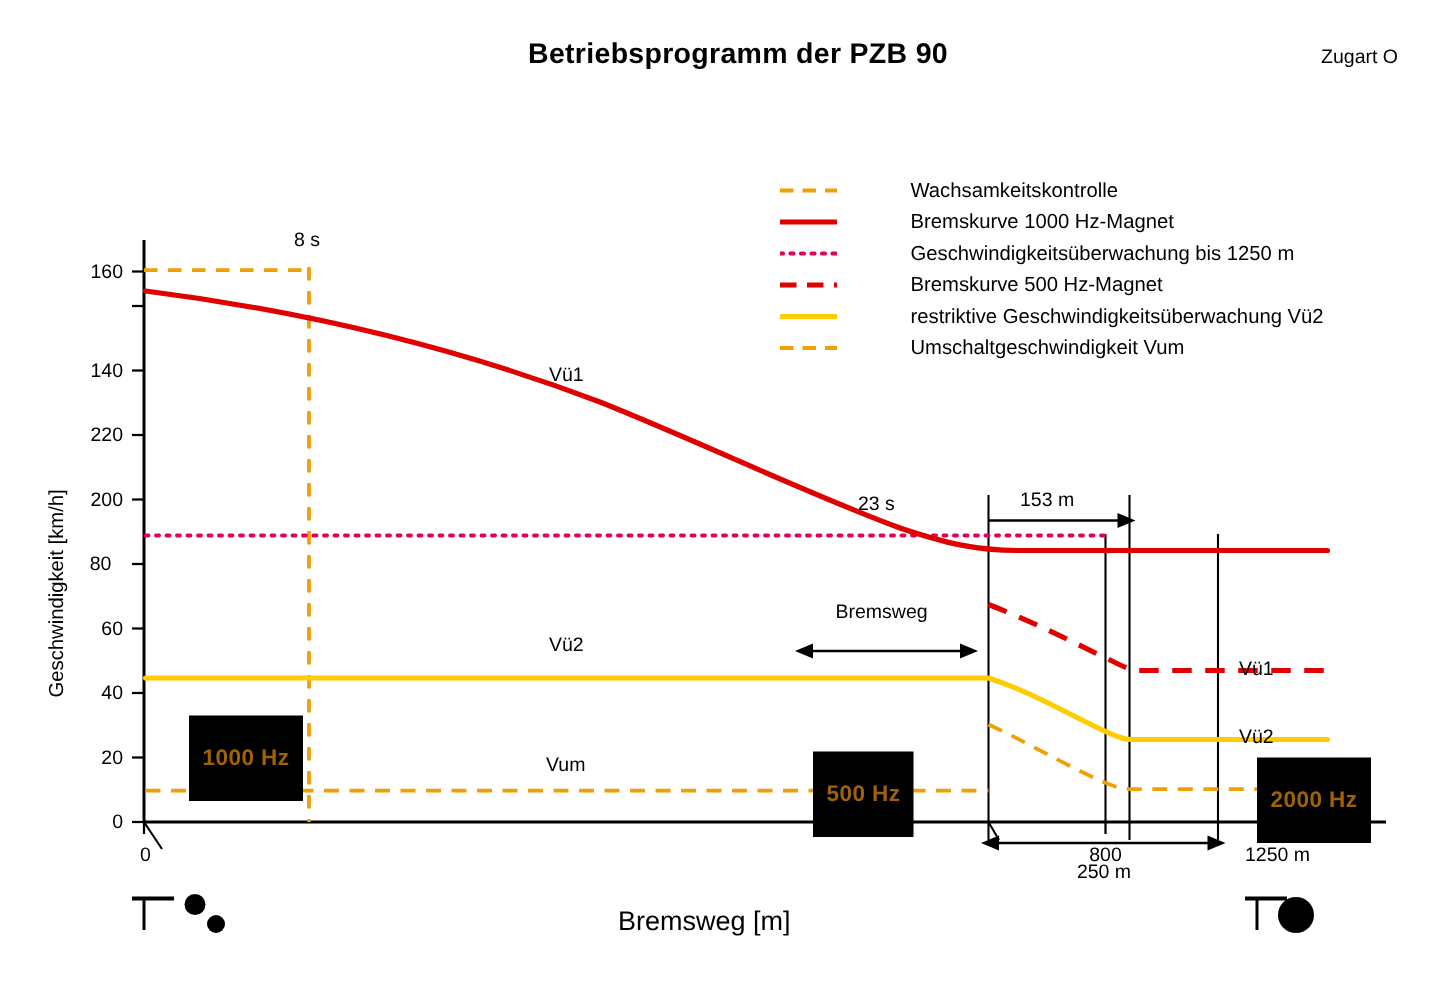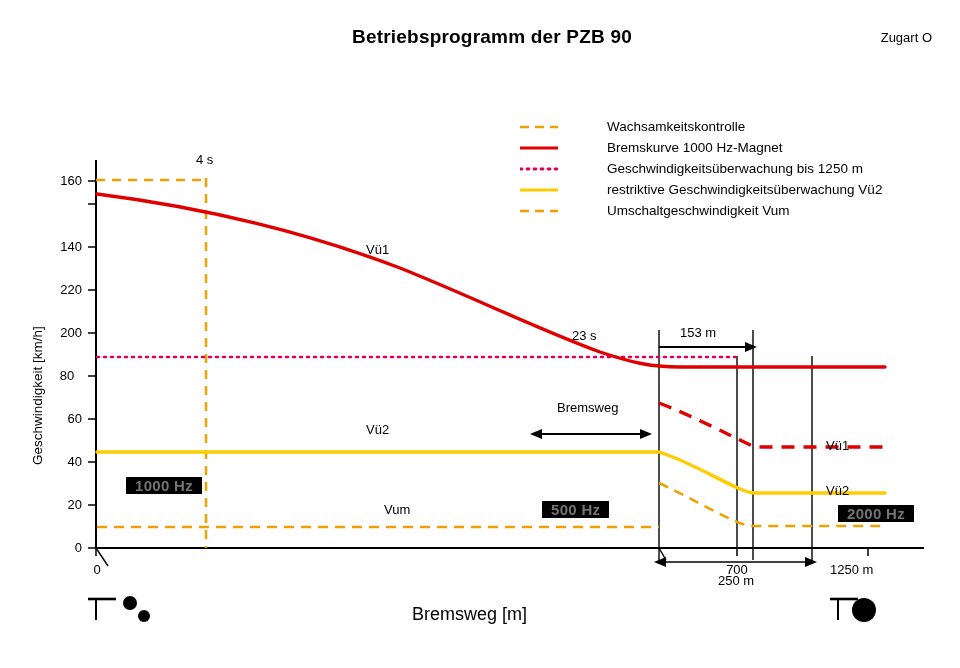--- a/index.html
+++ b/index.html
@@ -29,22 +29,22 @@
   .tick{font-size:13px;}
   .ylabel{
     position:absolute;
     transform:rotate(-90deg);
     transform-origin:left top;
     font-size:13.5px;
     white-space:nowrap;
   }
   .annot{position:absolute;font-size:13px;}
   .magnetbox{
-    position:absolute;background:#000;color:#737373;font-weight:bold;
-    font-size:15px;padding:0 9px;letter-spacing:0.3px;
+    position:absolute;background:#000;color:#a16207;font-weight:bold;
+    font-size:15px;padding:20px 9px;letter-spacing:0.3px;
   }
   .xcaption{
     position:absolute;font-size:18px;
   }
 </style>
 </head>
 <body>
 
 <div class="wrap">
 
@@ -123,34 +123,34 @@
   <div class="tick" style="position:absolute;left:52px;top:497px;width:30px;text-align:right;">20</div>
   <div class="tick" style="position:absolute;left:52px;top:454px;width:30px;text-align:right;">40</div>
   <div class="tick" style="position:absolute;left:52px;top:411px;width:30px;text-align:right;">60</div>
   <div class="tick" style="position:absolute;left:52px;top:368px;width:30px;text-align:center;">80</div>
   <div class="tick" style="position:absolute;left:44px;top:325px;width:38px;text-align:right;">200</div>
   <div class="tick" style="position:absolute;left:44px;top:282px;width:38px;text-align:right;">220</div>
   <div class="tick" style="position:absolute;left:44px;top:239px;width:38px;text-align:right;">140</div>
   <div class="tick" style="position:absolute;left:44px;top:173px;width:38px;text-align:right;">160</div>
 
   <div class="tick" style="position:absolute;left:86px;top:562px;width:22px;text-align:center;">0</div>
-  <div class="tick" style="position:absolute;left:712px;top:562px;width:50px;text-align:center;">700</div>
+  <div class="tick" style="position:absolute;left:712px;top:562px;width:50px;text-align:center;">800</div>
   <div class="tick" style="position:absolute;left:706px;top:573px;width:60px;text-align:center;">250 m</div>
   <div class="tick" style="position:absolute;left:830px;top:562px;width:80px;text-align:left;">1250 m</div>
 
   <div class="ylabel" style="left:30px;top:465px;">Geschwindigkeit [km/h]</div>
   <div class="xcaption" style="left:412px;top:604px;">Bremsweg [m]</div>
 
-  <div class="annot" style="left:196px;top:152px;">4 s</div>
+  <div class="annot" style="left:196px;top:152px;">8 s</div>
   <div class="annot" style="left:572px;top:328px;">23 s</div>
   <div class="annot" style="left:680px;top:325px;">153 m</div>
   <div class="annot" style="left:557px;top:400px;">Bremsweg</div>
   <div class="annot" style="left:366px;top:242px;">Vü1</div>
   <div class="annot" style="left:366px;top:422px;">Vü2</div>
-  <div class="annot" style="left:384px;top:502px;">Vum</div>
+  <div class="annot" style="left:364px;top:502px;">Vum</div>
   <div class="annot" style="left:826px;top:438px;">Vü1</div>
   <div class="annot" style="left:826px;top:483px;">Vü2</div>
 
   <div class="magnetbox" style="left:126px;top:477px;">1000 Hz</div>
   <div class="magnetbox" style="left:542px;top:501px;">500 Hz</div>
   <div class="magnetbox" style="left:838px;top:505px;">2000 Hz</div>
 
   <div class="legend">
     <div class="row">
       <span class="swatch">
@@ -172,20 +172,28 @@
       <span class="swatch">
         <svg width="38" height="12">
             <line x1="0" y1="6" x2="38" y2="6" stroke="#e0005a" stroke-width="2.8" stroke-dasharray="2,5" stroke-linecap="round"></line>
           </svg>
       </span>
       <span class="lbl">Geschwindigkeitsüberwachung bis 1250 m</span>
     </div>
     <div class="row">
       <span class="swatch">
         <svg width="38" height="12">
+            <line x1="0" y1="6" x2="38" y2="6" stroke="#e00000" stroke-width="3.2" stroke-dasharray="11,7"></line>
+          </svg>
+      </span>
+      <span class="lbl">Bremskurve 500 Hz-Magnet</span>
+    </div>
+    <div class="row">
+      <span class="swatch">
+        <svg width="38" height="12">
             <line x1="0" y1="6" x2="38" y2="6" stroke="#ffcc00" stroke-width="3.2"></line>
           </svg>
       </span>
       <span class="lbl">restriktive Geschwindigkeitsüberwachung Vü2</span>
     </div>
     <div class="row">
       <span class="swatch">
         <svg width="38" height="12">
             <line x1="0" y1="6" x2="38" y2="6" stroke="#f0a000" stroke-width="2.6" stroke-dasharray="9,6"></line>
           </svg>

